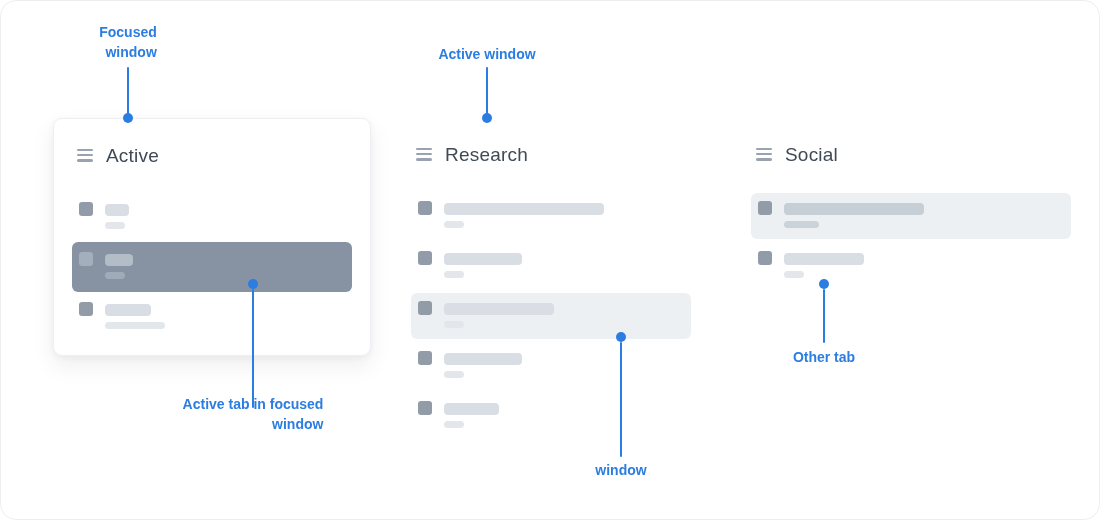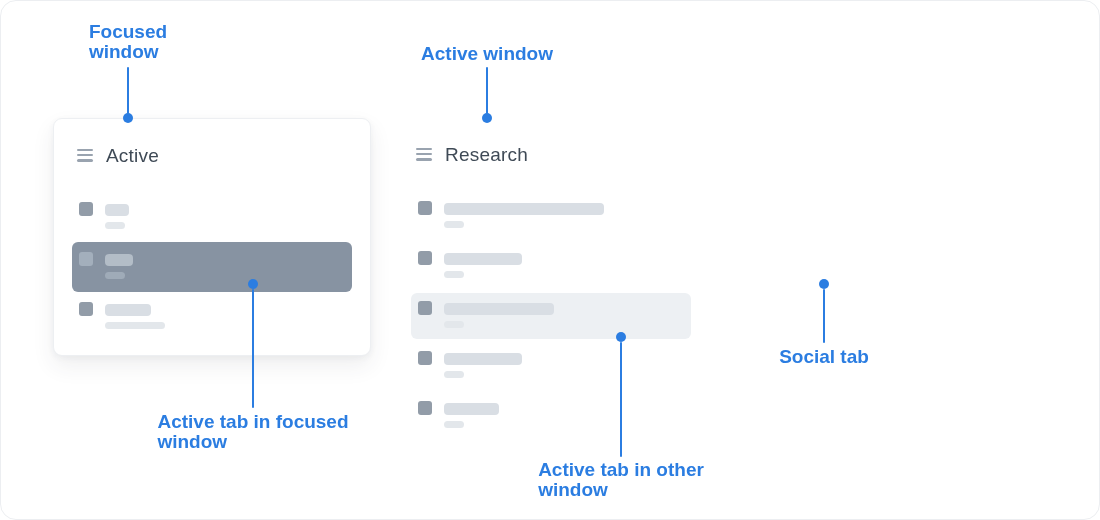--- a/index.html
+++ b/index.html
@@ -28,29 +28,29 @@
   .fav{position:absolute;left:25px;top:10px;width:14px;height:14px;border-radius:3px;background:var(--favicon,#929CA8);}
   .bar{position:absolute;left:51px;top:12px;height:12px;border-radius:4px;background:var(--bar,#D9DEE4);}
   .sub{position:absolute;left:51px;top:30px;height:7px;border-radius:3.5px;background:var(--bar-light,#E3E7EB);}
   .tab.active-focused .fav{background:var(--active-dark-fav,#A3AFBC);}
   .tab.active-focused .bar{background:var(--active-dark-bar,#B3BDC7);}
   .tab.active-focused .sub{background:var(--active-dark-sub,#9FABB8);}
   .tab.dark-bars .bar{background:var(--social-bar,#C6CED6);}
   .tab.dark-bars .sub{background:var(--social-sub,#CBD3DA);}
 
   
-  .ann-text{position:absolute;transform:translateX(-50%);text-align:left;white-space:nowrap;
-            color:var(--annotation,#2B7DE1);font-size:19px;font-weight:700;line-height:20px;}
+  .ann-text{position:absolute;transform:translateX(-50%);text-align:right;white-space:nowrap;
+            color:var(--annotation,#2B7DE1);font-size:14px;font-weight:700;line-height:20px;}
   .ann-text span{display:block;}
   .ann-line{position:absolute;width:2px;background:var(--annotation,#2B7DE1);border-radius:1px;}
   .ann-dot{position:absolute;width:10px;height:10px;border-radius:50%;background:var(--annotation,#2B7DE1);}
 
   #ann1-text{left:127px;top:21px;}   #ann1-line{left:126px;top:66px;height:47px;}  #ann1-dot{left:122px;top:112px;}
   #ann2-text{left:486px;top:43px;}   #ann2-line{left:485px;top:66px;height:47px;}  #ann2-dot{left:481px;top:112px;}
-  #ann3-text{left:252px;top:411px;}  #ann3-line{left:251px;top:288px;height:119px;}#ann3-dot{left:247px;top:278px;}
+  #ann3-text{left:252px;top:393px;}  #ann3-line{left:251px;top:288px;height:119px;}#ann3-dot{left:247px;top:278px;}
   #ann4-text{left:620px;top:459px;}  #ann4-line{left:619px;top:341px;height:115px;}#ann4-dot{left:615px;top:331px;}
   #ann5-text{left:823px;top:346px;}  #ann5-line{left:822px;top:288px;height:54px;} #ann5-dot{left:818px;top:278px;}
 </style>
 </head>
 <body>
 
 <div class="canvas">
 
   <section class="window focused" id="win-daily">
     <header class="win-header">
@@ -113,20 +113,43 @@
           <span class="sub" style="width: 20px;"></span>
         </div>
         <div class="tab plain" style="top: 273px;">
           <span class="fav"></span>
           <span class="bar" style="width: 55px;"></span>
           <span class="sub" style="width: 20px;"></span>
         </div>
       </div>
   </section>
 
+  <section class="window" id="win-social">
+    <header class="win-header">
+      <span class="hamburger">
+          <i></i>
+          <i></i>
+          <i></i>
+        </span>
+      <h2 class="win-title">Social</h2>
+    </header>
+    <div class="tabs">
+        <div class="tab active-other dark-bars" style="top: 73px;">
+          <span class="tab-bg" style="width: 320px;"></span>
+          <span class="fav"></span>
+          <span class="bar" style="width: 140px;"></span>
+          <span class="sub" style="width: 35px;"></span>
+        </div>
+        <div class="tab plain" style="top: 123px;">
+          <span class="fav"></span>
+          <span class="bar" style="width: 80px;"></span>
+          <span class="sub" style="width: 20px;"></span>
+        </div>
+      </div>
+  </section>
 
   <div class="ann-text" id="ann1-text">
     <span>Focused</span>
       <span>window</span>
   </div>
   <div class="ann-line" id="ann1-line"></div>
   <div class="ann-dot" id="ann1-dot"></div>
 
   <div class="ann-text" id="ann2-text">
     <span>Active window</span>
@@ -135,25 +158,24 @@
   <div class="ann-dot" id="ann2-dot"></div>
 
   <div class="ann-text" id="ann3-text">
     <span>Active tab in focused</span>
       <span>window</span>
   </div>
   <div class="ann-line" id="ann3-line"></div>
   <div class="ann-dot" id="ann3-dot"></div>
 
   <div class="ann-text" id="ann4-text">
-    <span>Active tab in other</span>
       <span>window</span>
   </div>
   <div class="ann-line" id="ann4-line"></div>
   <div class="ann-dot" id="ann4-dot"></div>
 
   <div class="ann-text" id="ann5-text">
-    <span>Social tab</span>
+    <span>Other tab</span>
   </div>
   <div class="ann-line" id="ann5-line"></div>
   <div class="ann-dot" id="ann5-dot"></div>
 
 </div>
 
 </body></html>

